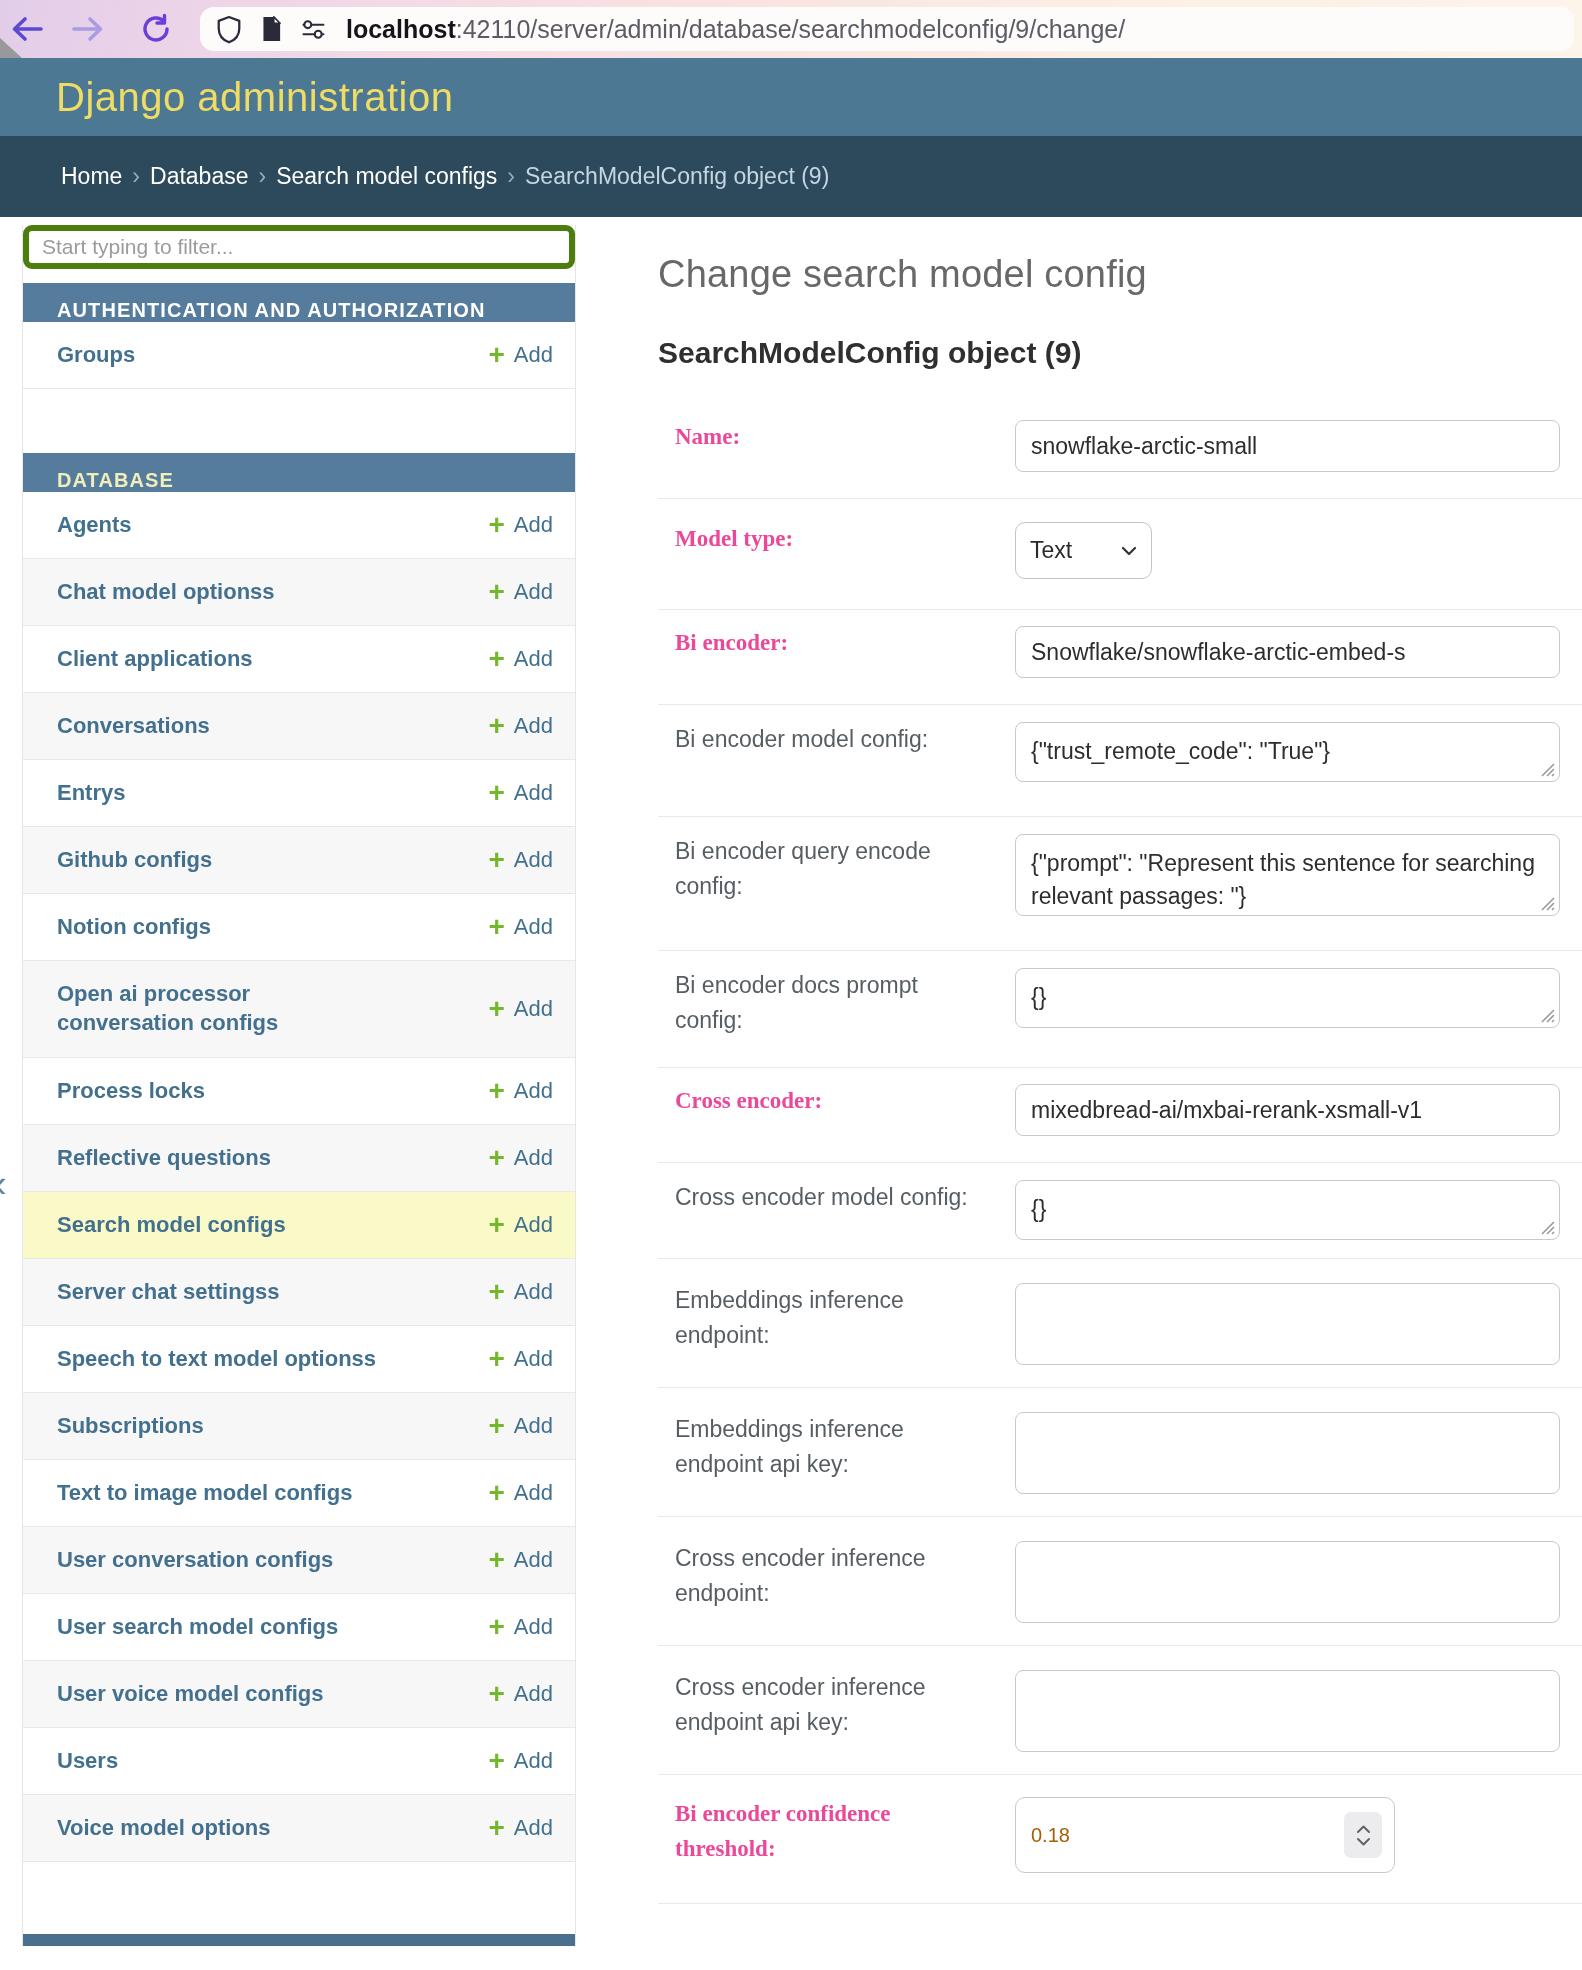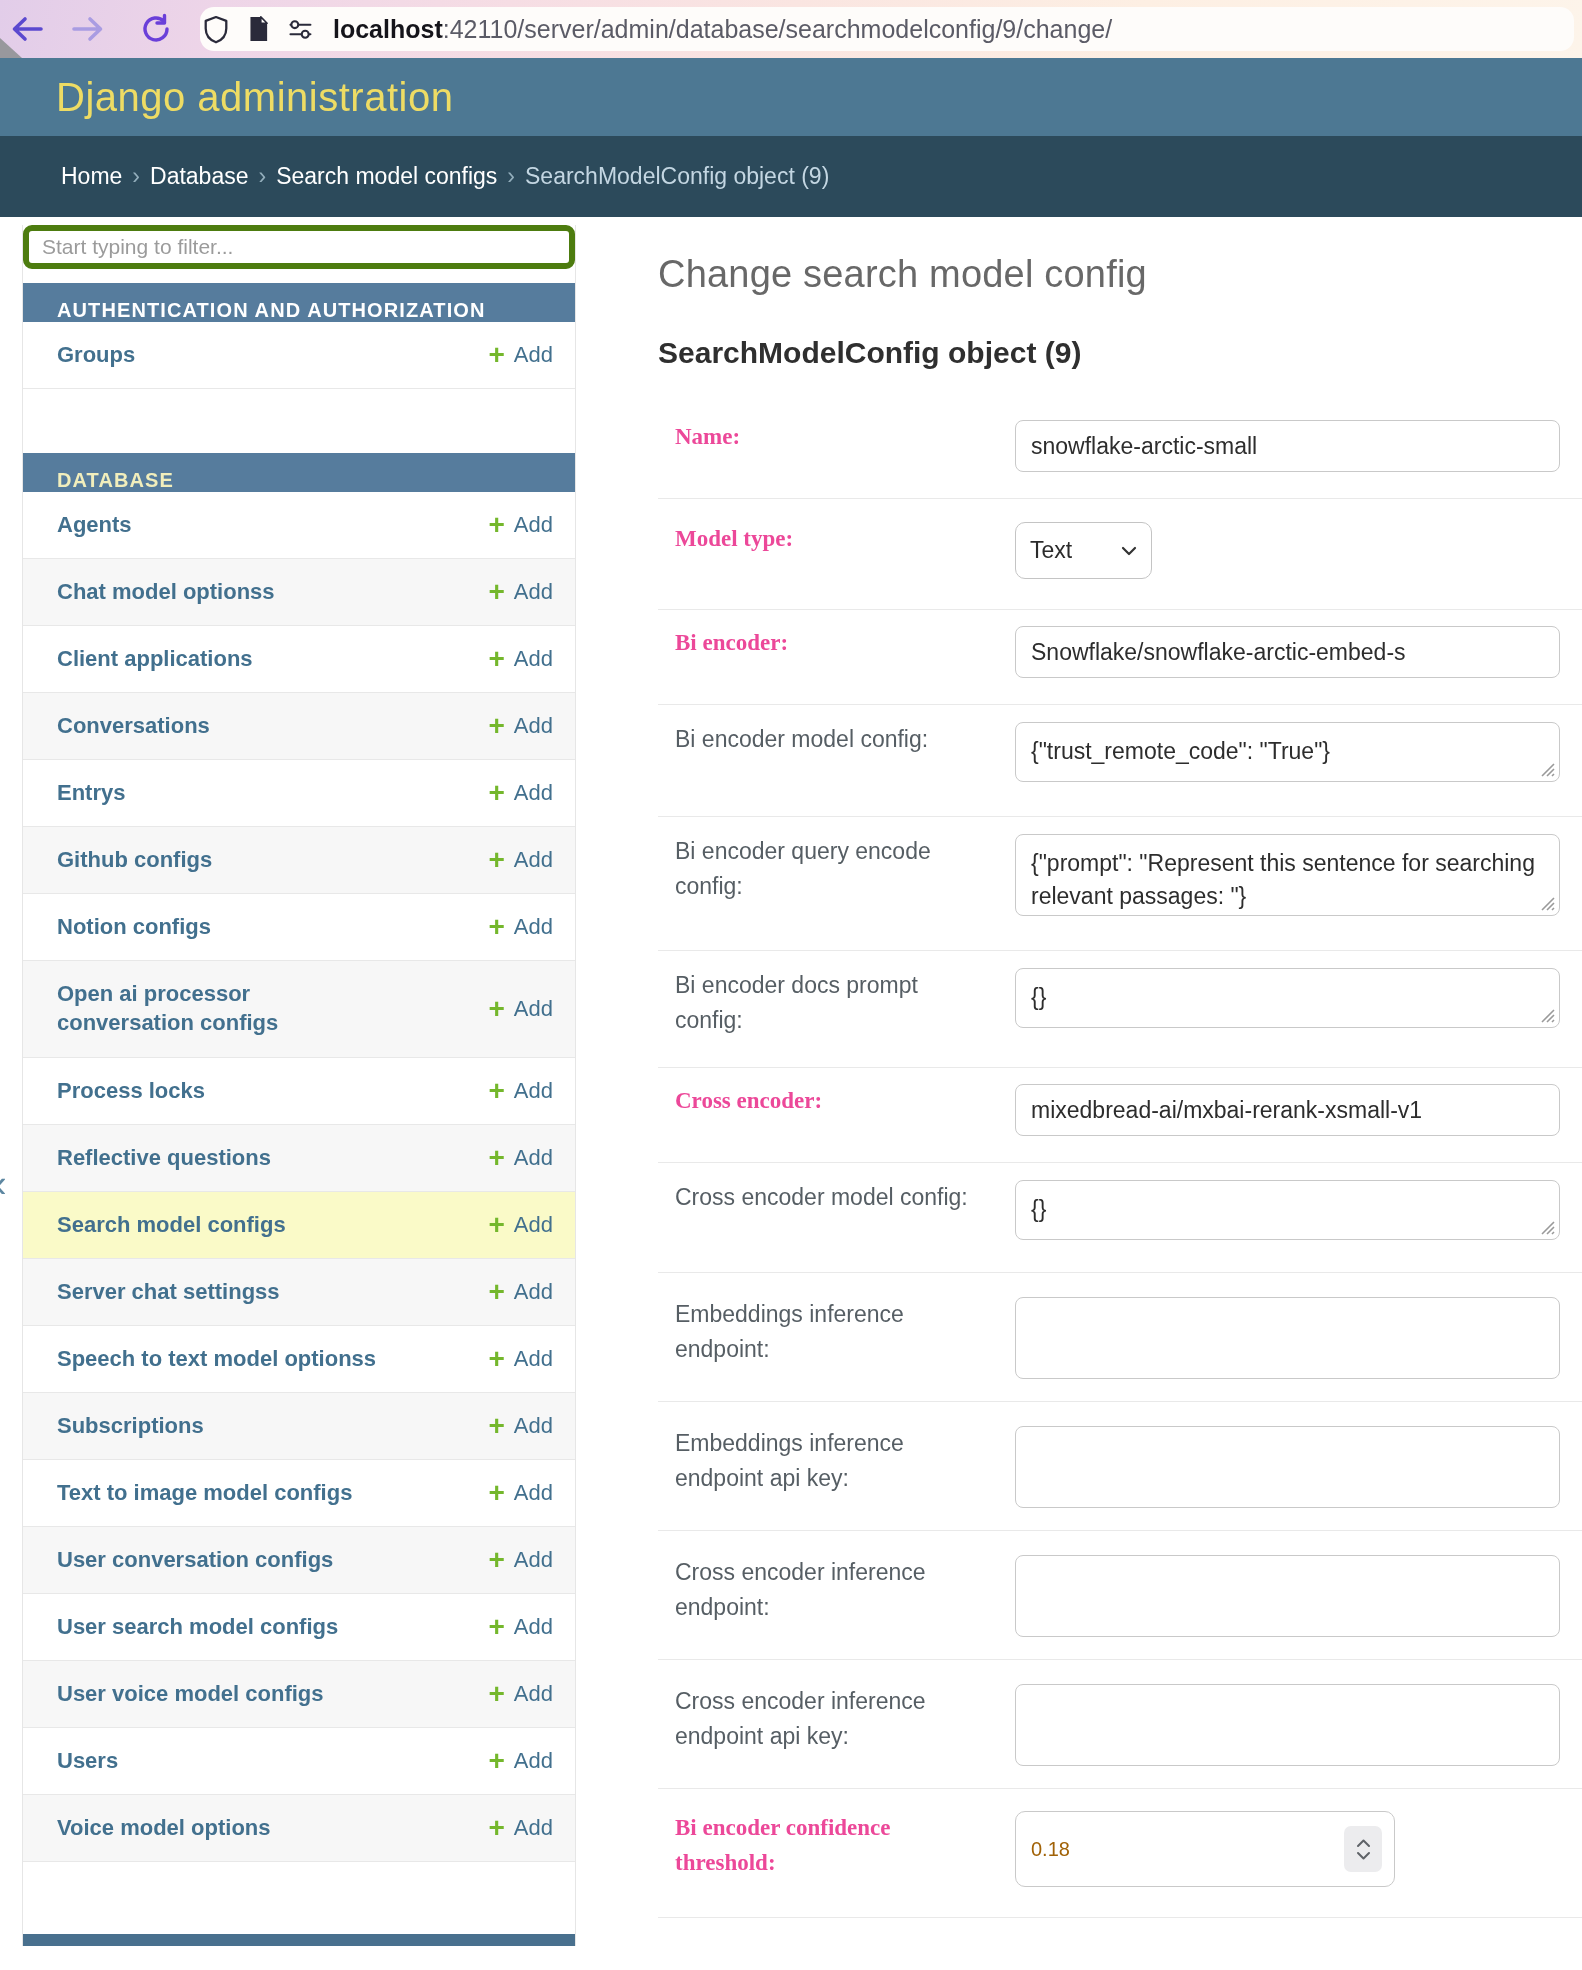--- a/index.html
+++ b/index.html
@@ -6,21 +6,21 @@
   html,body { width:1582px; height:1970px; overflow:hidden; background:#fff;
     font-family:"Liberation Sans","DejaVu Sans",sans-serif; }
 
   
   .toolbar { position:relative; height:58px;
     background:linear-gradient(100deg,#e2cde9 0%,#eed5e8 14%,#f6dde4 32%,#fae5e1 50%,#fdefe3 72%,#fdf4ea 100%); }
   .toolbar .corner { position:absolute; left:0; bottom:0; width:0; height:0;
     border-bottom:20px solid #98989d; border-right:22px solid transparent; }
   .nav-btn { position:absolute; top:1px; width:44px; height:56px; display:flex; align-items:center; justify-content:center; cursor:pointer; }
   .url-field { position:absolute; left:200px; right:8px; top:7px; height:44px;
-    background:#fefcfa; border-radius:14px; display:flex; align-items:center; padding-left:3px; }
+    background:#fefcfa; border-radius:14px; display:flex; align-items:center; padding-left:16px; }
   .url-ico { display:flex; align-items:center; justify-content:center; width:26px; height:26px; margin-right:16px; }
   .url-text { font-size:25px; color:#5b5b66; white-space:nowrap; margin-left:4px; }
   .url-text b { color:#15141a; font-weight:700; }
 
   
   .hdr { height:78px; background:#4d7893; display:flex; align-items:center; }
   .hdr a { margin-left:56px; font-size:40px; font-weight:400; color:#eedc64; text-decoration:none; letter-spacing:.5px; }
 
   
   .crumbs { height:81px; background:#2c4a5b; display:flex; align-items:center; font-size:23px; }
@@ -345,21 +345,21 @@
           <div class="fieldcol">
             <div class="ta-wrap"><textarea class="ta" style="height: 60px;">{}</textarea><svg class="grip" width="17" height="17" viewBox="0 0 17 17">
                 <path d="M16 4 L4 16 M16 9 L9 16 M16 14 L14 16" stroke="#9a9a9a" stroke-width="1.6" fill="none"></path>
               </svg></div>
           </div>
         </div>
         <div class="frow req" style="padding-top: 16px; padding-bottom: 26px;">
           <div class="labelcol"><label>Cross encoder:</label></div>
           <div class="fieldcol"><input class="tbox" type="text" value="mixedbread-ai/mxbai-rerank-xsmall-v1" style=""></div>
         </div>
-        <div class="frow" style="padding-top: 17px; padding-bottom: 28px;">
+        <div class="frow" style="padding-top: 17px; padding-bottom: 14px;">
           <div class="labelcol"><label>Cross encoder model config:</label></div>
           <div class="fieldcol">
             <div class="ta-wrap"><textarea class="ta" style="height: 60px;">{}</textarea><svg class="grip" width="17" height="17" viewBox="0 0 17 17">
                 <path d="M16 4 L4 16 M16 9 L9 16 M16 14 L14 16" stroke="#9a9a9a" stroke-width="1.6" fill="none"></path>
               </svg></div>
           </div>
         </div>
         <div class="frow" style="padding-top: 24px; padding-bottom: 22px;">
           <div class="labelcol"><label>Embeddings inference endpoint:</label></div>
           <div class="fieldcol"><input class="ebox" type="text" style=""></div>

